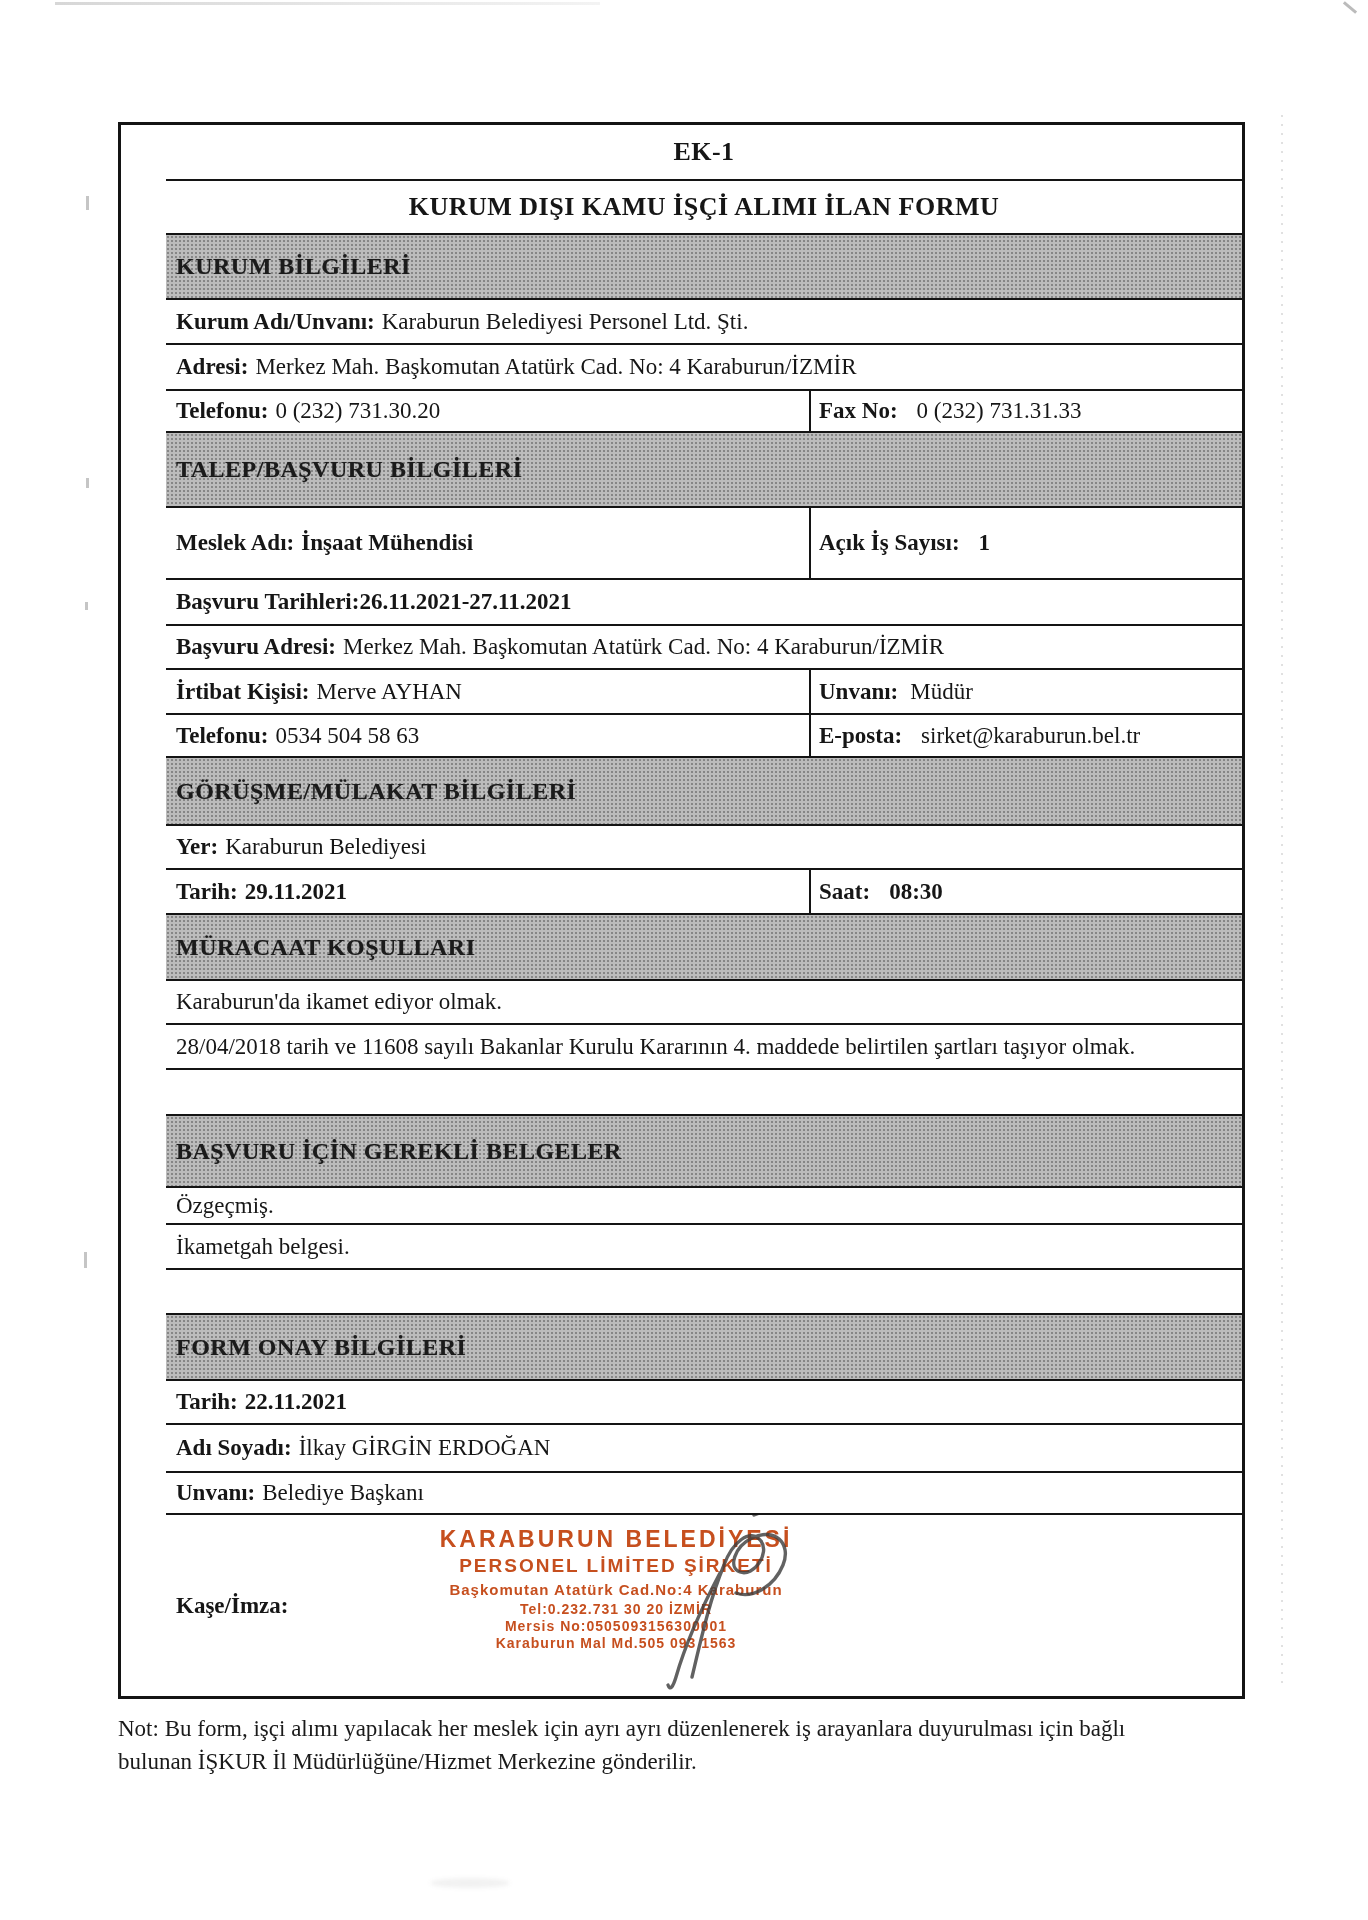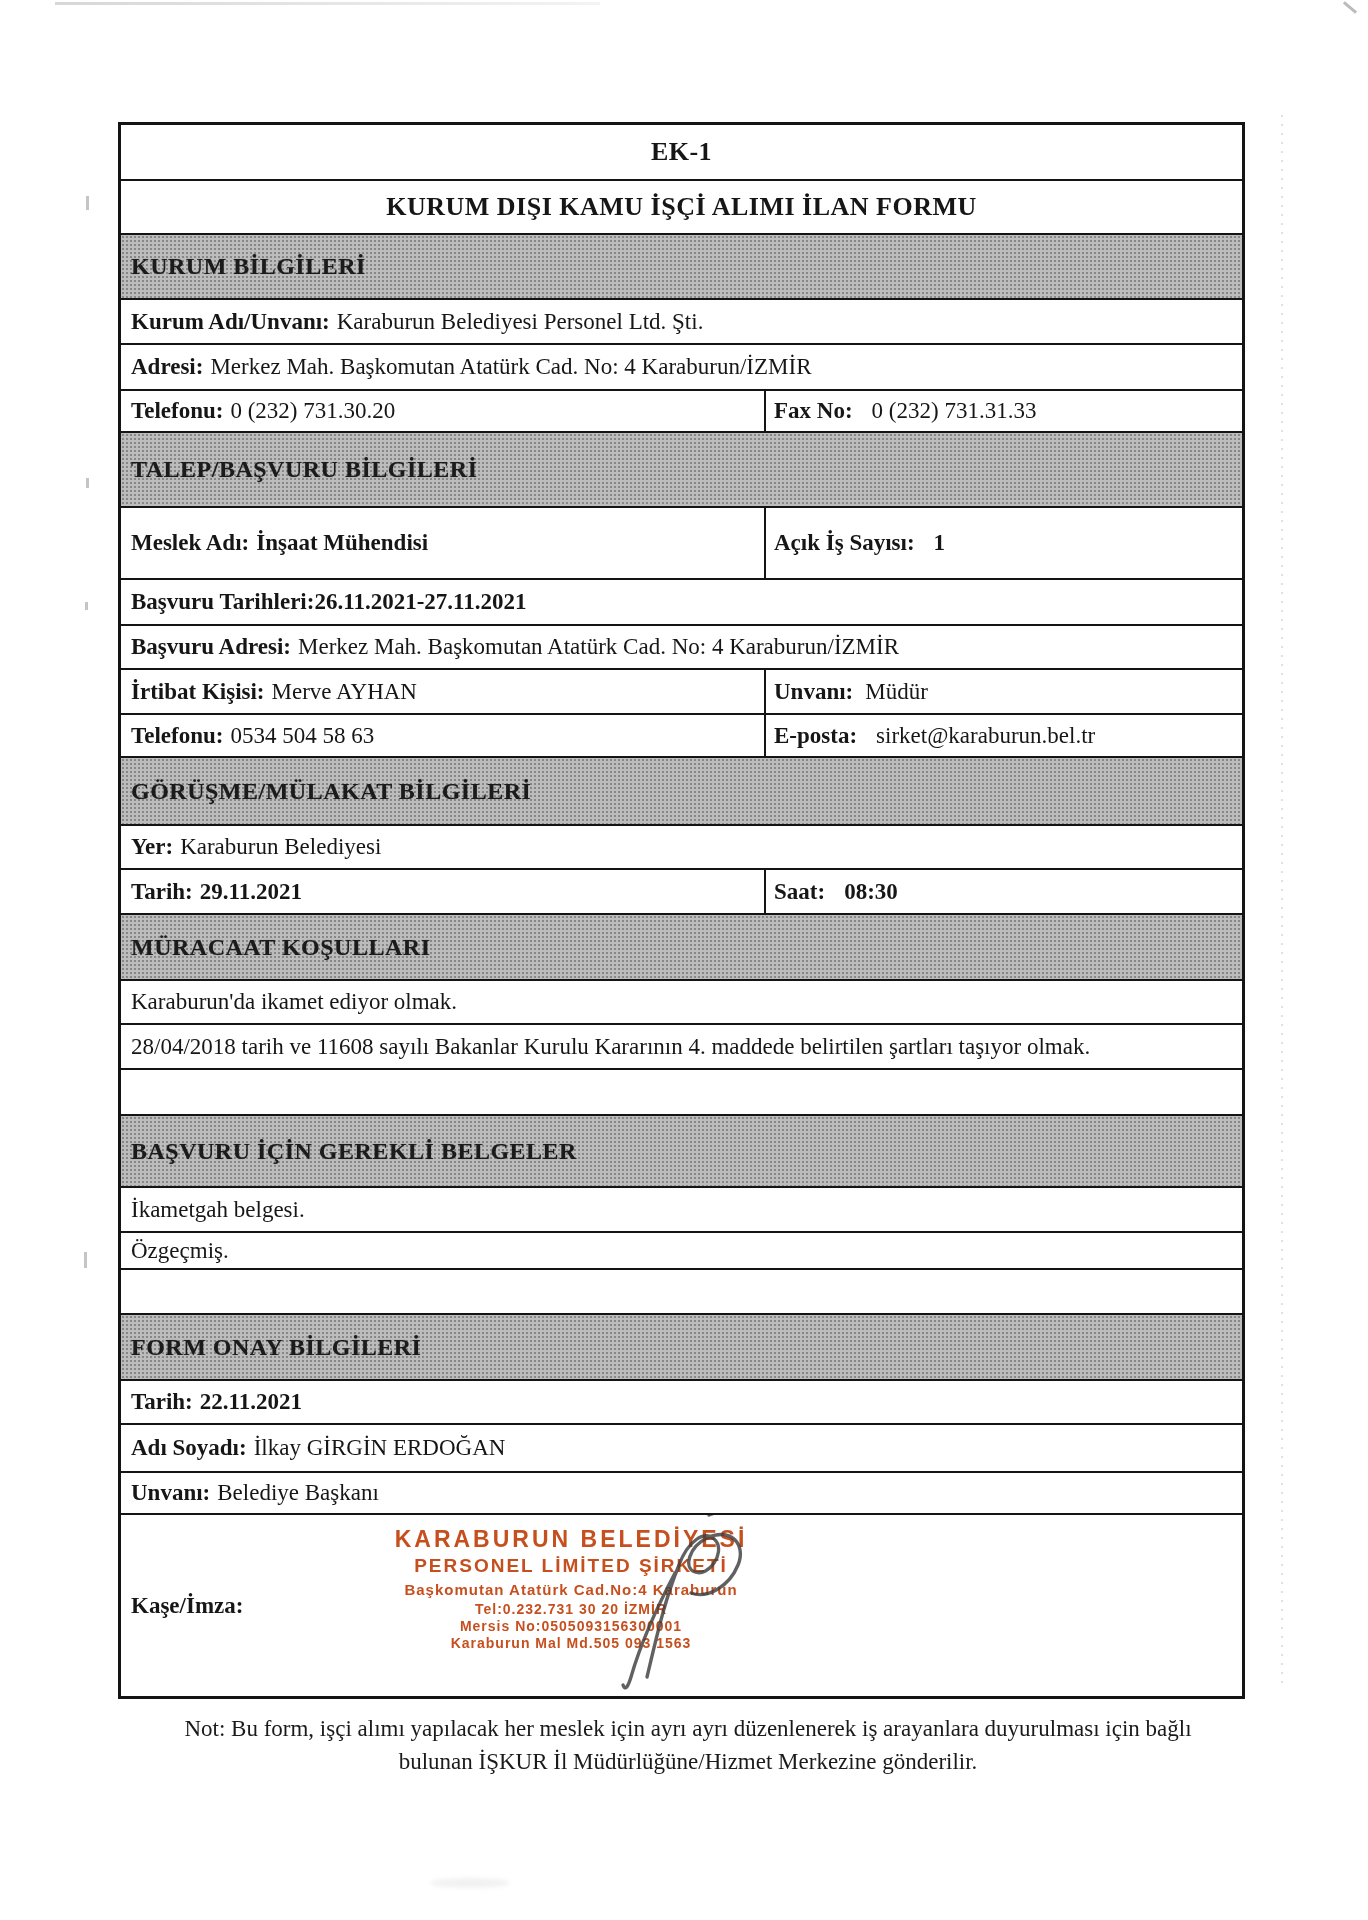--- a/index.html
+++ b/index.html
@@ -12,20 +12,21 @@
     overflow:hidden;
   }
   .sheet{position:absolute;left:0;top:0;width:1368px;height:1920px;}
 
   
   .formtable{
     position:absolute;left:118px;top:122px;width:1127px;
     border:3px solid #141414;
     box-sizing:border-box;
     background:#ffffff;
+    padding-left:45px;
   }
   .row{
     box-sizing:border-box;
     border-bottom:2px solid #141414;
     display:flex;
     align-items:center;
     padding-left:10px;
     font-size:23px;
     line-height:1.1;
     white-space:nowrap;
@@ -89,21 +90,21 @@
   .stamp .s5{font-size:14px;font-weight:bold;margin-top:2px;letter-spacing:1px;}
   .stamp .s6{font-size:14px;font-weight:bold;margin-top:2px;letter-spacing:1px;}
   .signature{
     position:absolute;left:430px;top:-16px;width:250px;height:200px;
     pointer-events:none;
   }
 
   
   .note{
     position:absolute;left:118px;top:1712px;width:1140px;
-    font-size:23px;line-height:1.45;color:#1a1a1a;text-align:center;
+    font-size:23px;line-height:1.45;color:#1a1a1a;
   }
   .note div{white-space:nowrap;}
 
   
   .artifact{position:absolute;pointer-events:none;}
   .vdots{
     left:1281px;top:115px;width:2px;height:1570px;
     background:repeating-linear-gradient(to bottom, rgba(110,110,110,.38) 0 2px, rgba(0,0,0,0) 2px 9px);
     opacity:.55;
   }
@@ -246,26 +247,26 @@
     <div class="row h45">
       <span>28/04/2018 tarih ve 11608 sayılı Bakanlar Kurulu Kararının 4. maddede belirtilen şartları taşıyor olmak.</span>
     </div>
 
     <div class="row h46"></div>
 
     <div class="row h72 grayhead">
       <span>BAŞVURU İÇİN GEREKLİ BELGELER</span>
     </div>
 
+    <div class="row h37">
+      <span>Özgeçmiş.</span>
+    </div>
+
     <div class="row h45">
       <span>İkametgah belgesi.</span>
-    </div>
-
-    <div class="row h37">
-      <span>Özgeçmiş.</span>
     </div>
 
     <div class="row h45"></div>
 
     <div class="row h66 grayhead">
       <span>FORM ONAY BİLGİLERİ</span>
     </div>
 
     <div class="row h44">
       <span class="lbl">Tarih:</span>

